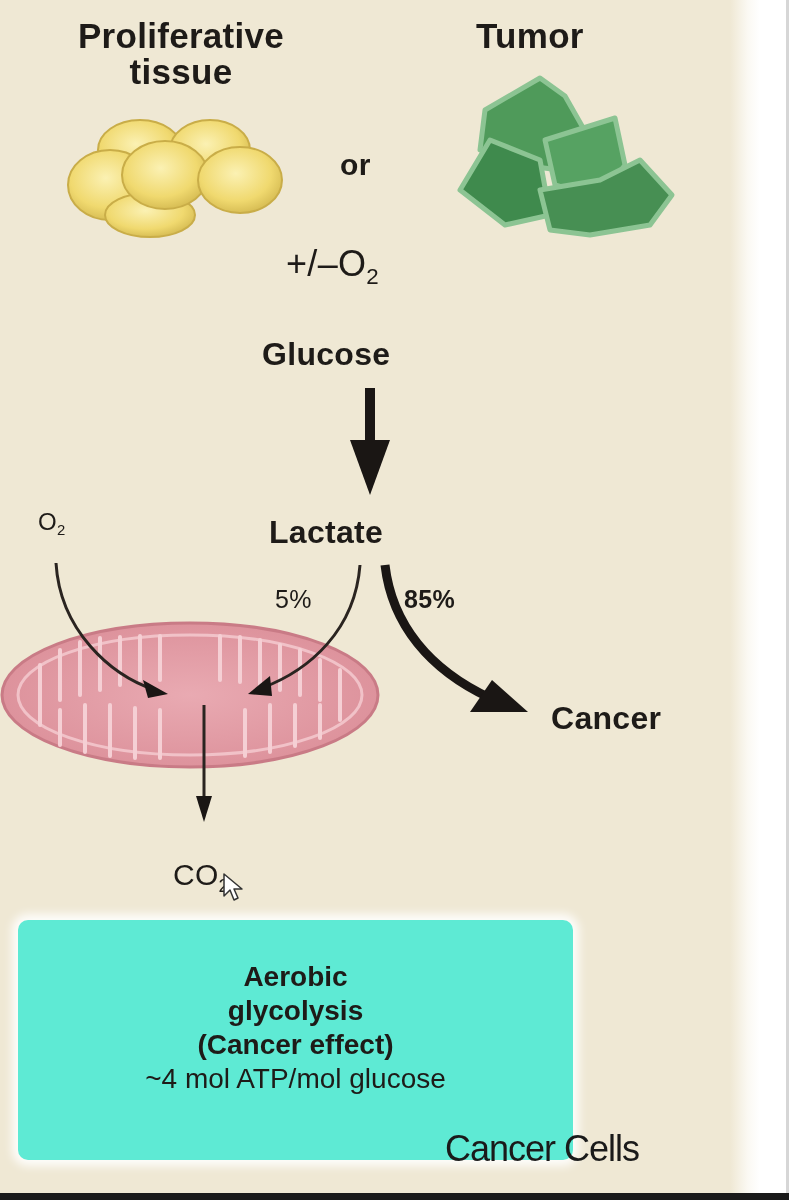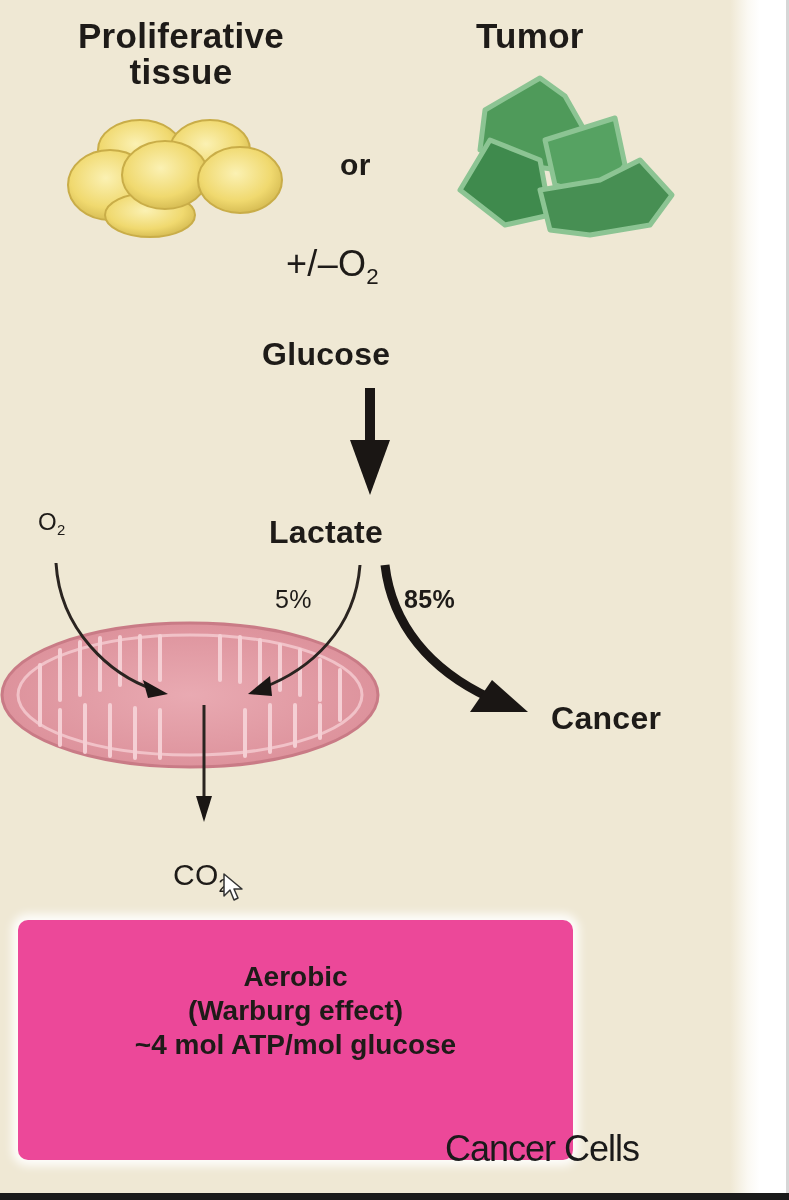--- a/index.html
+++ b/index.html
@@ -31,30 +31,30 @@
     .o2-cond { left: 286px; top: 243px; font-size: 36px; font-weight: normal; }
     .glucose { left: 262px; top: 336px; font-size: 32px; }
     .pyruvate { left: 269px; top: 514px; font-size: 32px; }
     .o2-left { left: 38px; top: 508px; font-size: 24px; font-weight: normal; }
     .pct5 { left: 275px; top: 585px; font-size: 25px; font-weight: normal; }
     .pct85 { left: 404px; top: 585px; font-size: 25px; font-weight: bold; }
     .lactate { left: 551px; top: 700px; font-size: 32px; }
     .co2 { left: 173px; top: 858px; font-size: 30px; font-weight: normal; }
     .summary-box {
       position: absolute; left: 18px; top: 920px; width: 555px; height: 240px;
-      background: #ec4899; border-radius: 10px;
+      background: #5eead4; border-radius: 10px;
       box-shadow: 0 0 10px 6px rgba(255,255,255,0.9);
     }
     .summary-text {
       position: absolute; left: 0; top: 40px; width: 100%; text-align: center;
       font-size: 28px; line-height: 34px;
     }
     .summary-text div { white-space: nowrap; }
     .summary-text .bold { font-weight: bold; }
-    .summary-text .normal { font-weight: bold; }
+    .summary-text .normal { font-weight: normal; }
     .caption {
       position: absolute; left: 445px; top: 1128px; font-size: 36px; font-weight: normal;
       letter-spacing: -1px; color: #1a1a1a;
     }
     svg.art { position: absolute; left: 0; top: 0; }
     .cursor { position: absolute; left: 222px; top: 872px; }
   </style>
 </head>
 <body>
 
@@ -167,19 +167,20 @@
 
 <div class="lbl co2"><span>CO</span><sub>2</sub></div>
 
 <svg class="cursor" width="24" height="32" viewBox="0 0 24 32">
   <polygon points="2,2 2,24 8,18 12,28 16,26 12,17 20,17" fill="#ffffff" stroke="#333" stroke-width="1.5" stroke-linejoin="round"></polygon>
 </svg>
 
 <div class="summary-box">
   <div class="summary-text">
     <div class="bold">Aerobic</div>
-    <div class="bold">(Warburg effect)</div>
+    <div class="bold">glycolysis</div>
+    <div class="bold">(Cancer effect)</div>
     <div class="normal">~4 mol ATP/mol glucose</div>
   </div>
 </div>
 
 <div class="caption">Cancer Cells</div>
 <div class="bottom-line"></div>
 
 </body></html>

